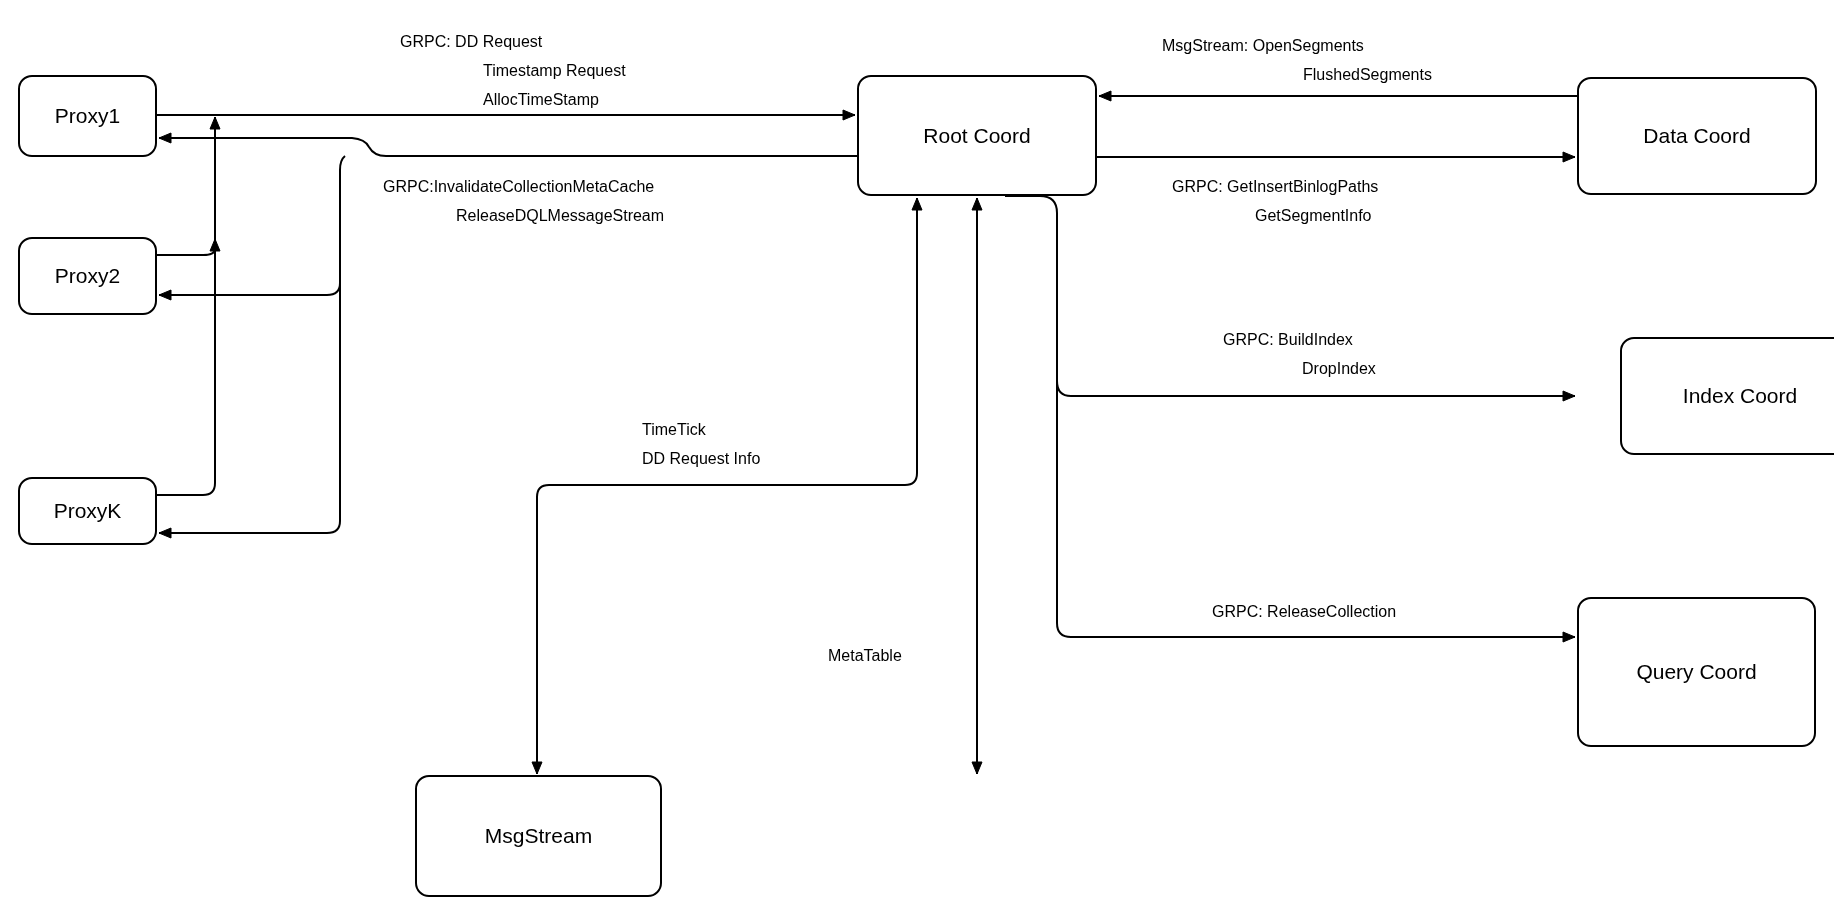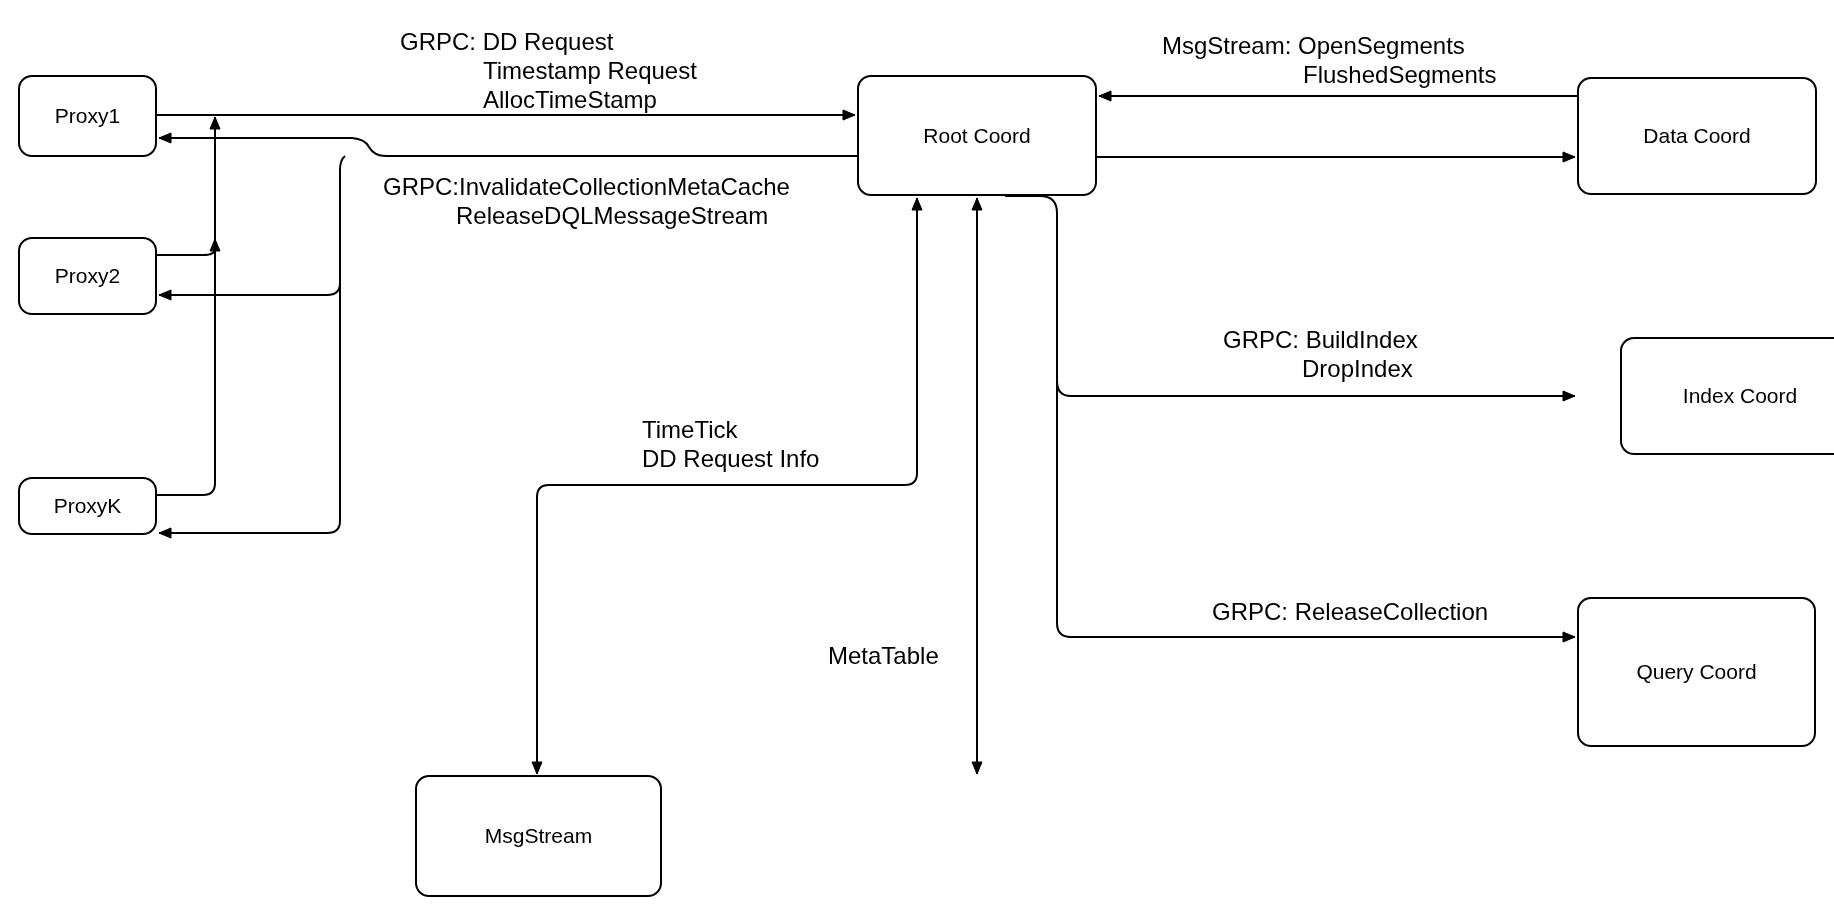--- a/index.html
+++ b/index.html
@@ -16,21 +16,21 @@
     position:absolute;
     border:2px solid #000000;
     border-radius:14px;
     background:#ffffff;
     display:flex;align-items:center;justify-content:center;
     font-size:21px;
     box-sizing:border-box;
   }
   .elabel{
     position:absolute;
-    font-size:24px;
+    font-size:16px;
     line-height:29px;
     white-space:nowrap;
   }
   .elabel .ind{display:block;}
 </style>
 </head>
 <body>
 
 <div class="stage">
 
@@ -66,21 +66,21 @@
 
       <path d="M977 490 V198" marker-end="url(#arr)"></path>
       <path d="M977 490 V774" marker-end="url(#arr)"></path>
     </g>
   </svg>
 
   <div class="node" style="left:18px;top:75px;width:139px;height:82px;">Proxy1</div>
 
   <div class="node" style="left:18px;top:237px;width:139px;height:78px;">Proxy2</div>
 
-  <div class="node" style="left:18px;top:477px;width:139px;height:58px;text-align:center;">ProxyK</div>
+  <div class="node" style="left:18px;top:477px;width:139px;height:68px;text-align:center;">ProxyK</div>
 
   <div class="node" style="left:857px;top:75px;width:240px;height:121px;">Root Coord</div>
 
   <div class="node" style="left:1577px;top:77px;width:240px;height:118px;">Data Coord</div>
 
   <div class="node" style="left:1577px;top:337px;width:240px;height:118px;margin-left:43px;">Index Coord</div>
 
   <div class="node" style="left:1577px;top:597px;width:239px;height:150px;">Query Coord</div>
 
   <div class="node" style="left:415px;top:775px;width:247px;height:122px;">MsgStream</div>
@@ -95,20 +95,24 @@
   <div class="elabel" style="left:383px;top:172px;">
     <span class="ind">GRPC:InvalidateCollectionMetaCache</span>
     <span class="ind" style="margin-left:73px;">ReleaseDQLMessageStream</span>
   </div>
 
   <div class="elabel" style="left:1162px;top:31px;">
     <span class="ind">MsgStream: OpenSegments</span>
     <span class="ind" style="margin-left:141px;">FlushedSegments</span>
   </div>
 
+  <div class="elabel" style="left:1172px;top:172px;">
+    <span class="ind">GRPC: GetInsertBinlogPaths</span>
+    <span class="ind" style="margin-left:83px;">GetSegmentInfo</span>
+  </div>
 
   <div class="elabel" style="left:1223px;top:325px;">
     <span class="ind">GRPC: BuildIndex</span>
     <span class="ind" style="margin-left:79px;">DropIndex</span>
   </div>
 
   <div class="elabel" style="left:1212px;top:597px;">
     <span class="ind">GRPC: ReleaseCollection</span>
   </div>
 

